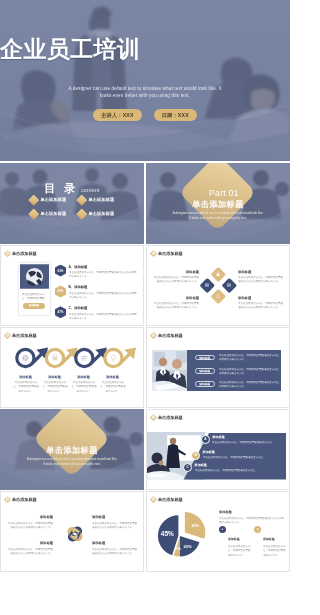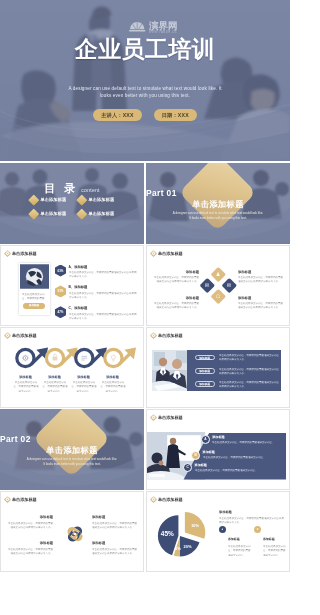--- a/index.html
+++ b/index.html
@@ -9,21 +9,21 @@
   .slide{position:absolute;overflow:hidden;background:#fff;}
   .hero{left:0;top:0;width:290px;height:161px;background:#767f9b;}
   .grid{position:absolute;left:0;top:163px;width:290px;height:452px;}
   .cell{position:absolute;width:144px;height:81px;overflow:hidden;background:#fff;}
   svg{display:block;}
 
   
   .hero .bg{position:absolute;inset:0;}
   .hero .tint{position:absolute;inset:0;background:rgba(112,124,156,0.70);}
   .wm{position:absolute;left:128px;top:18px;width:52px;height:16px;}
-  .cov-title{position:absolute;left:0;right:0;top:38px;text-align:center;color:#ffffff;
+  .cov-title{position:absolute;left:0;right:0;top:38px;text-align:left;color:#ffffff;
     font-size:23px;font-weight:bold;line-height:23px;letter-spacing:0.4px;
     text-shadow:0 1px 1px rgba(40,50,80,.35);}
   .cov-sub{position:absolute;left:0;right:0;top:64px;text-align:center;color:#ffffff;
     font-size:10.5px;font-weight:bold;line-height:12px;letter-spacing:0.2px;}
   .cov-desc{position:absolute;left:62px;width:166px;top:85px;text-align:center;color:#e6e9f2;
     font-size:4.6px;line-height:7.2px;letter-spacing:0.15px;}
   .cov-badges{position:absolute;left:0;right:0;top:109px;display:flex;justify-content:center;gap:12px;}
   .cov-badge{height:12px;line-height:12px;padding:0 8px;border-radius:6px;background:#d9b878;
     color:#4c4127;font-size:5.2px;font-weight:bold;letter-spacing:.2px;}
 
@@ -53,22 +53,22 @@
     transform:rotate(45deg);border-radius:1px;}
   .s2t{color:#fff;font-size:4.2px;font-weight:bold;letter-spacing:.1px;white-space:nowrap;}
 
   
   .s3{background:#838ca8;}
   .s3bg{position:absolute;inset:0;}
   .s3tint{position:absolute;inset:0;background:rgba(116,127,158,0.62);}
   .s3dia{position:absolute;left:43.5px;top:1.5px;width:55px;height:55px;
     background:linear-gradient(150deg,#e9d5a6 0%,#ddc28c 45%,#c2a67c 100%);
     transform:rotate(45deg);border-radius:9px;}
-  .s3part{position:absolute;left:0;right:0;top:26px;text-align:left;color:#fff;
-    font-size:8.4px;font-weight:bold;letter-spacing:.4px;line-height:9px;}
+  .s3part{position:absolute;left:12px;right:0;top:26px;text-align:center;color:#fff;
+    font-size:8.4px;font-weight:normal;letter-spacing:.4px;line-height:9px;}
   .s3h{position:absolute;left:0;right:0;top:36.5px;text-align:center;color:#fff;
     font-size:8.2px;font-weight:bold;letter-spacing:.4px;line-height:9px;}
   .s3d{position:absolute;left:26px;width:92px;top:48px;text-align:center;color:#efeadb;
     font-size:3px;line-height:5px;}
 
   
   .s4card{position:absolute;left:17.5px;top:17px;width:31px;height:51.5px;background:#fff;
     box-shadow:0 0 1.8px rgba(60,60,70,.30);}
   .s4img{position:absolute;left:1px;top:1px;width:29px;height:25px;overflow:hidden;}
   .s4cap{position:absolute;left:3.5px;width:24px;top:28.5px;height:9px;overflow:hidden;}
@@ -221,35 +221,20 @@
 
         <g fill="none" stroke="#ffffff" stroke-opacity="0.17">
           <path d="M-10 106 q90 50 310 -4" stroke-width="1.1"></path>
           <path d="M-10 118 q100 54 310 -10" stroke-width="0.9"></path>
         </g>
         <path d="M-10 112 q100 56 310 -8 l0 60 h-310 z" fill="#6f7a9c" opacity=".40"></path>
         <path d="M-10 132 q110 44 310 -2 l0 40 h-310 z" fill="#65708f" opacity=".45"></path>
       </svg>
     </div>
     <div class="tint"></div>
-    <div class="wm">
-      <svg width="52" height="16" viewBox="0 0 52 16">
-        <g fill="#ffffff" fill-opacity="0.55">
-          <path d="M2 11.2 a7.2 7.2 0 0 1 14.4 0 z"></path>
-        </g>
-        <g stroke="#6f7a9c" stroke-width="0.7" stroke-opacity="0.8">
-          <path d="M9.2 4.2 v7"></path>
-            <path d="M4.6 6 l3.2 5.2"></path>
-            <path d="M13.8 6 l-3.2 5.2"></path>
-        </g>
-        <rect x="1" y="12" width="16.4" height="1.5" rx="0.7" fill="#ffffff" fill-opacity="0.55"></rect>
-        <text x="21" y="11.4" font-family="sans-serif" font-size="9.5" font-weight="bold" fill="#ffffff" fill-opacity="0.6">演界网</text>
-        <text x="21" y="15.2" font-family="sans-serif" font-size="2.6" letter-spacing="0.5" fill="#ffffff" fill-opacity="0.45">WWW.YANJIE.CN</text>
-      </svg>
-    </div>
     <div class="cov-title">企业员工培训</div>
     <div class="cov-desc">A designer can use default text to simulate what text would look like. It looks even better with you using this text.</div>
     <div class="cov-badges">
       <div class="cov-badge">主讲人：XXX</div>
       <div class="cov-badge">日期：XXX</div>
     </div>
   </div>
   <div class="grid">
 
     <div class="cell c1 r1 s2">
@@ -570,21 +555,20 @@
             <circle cx="112" cy="16" r="8.5" fill="#2a2f42"></circle>
               <path d="M96 32 q16 -11 33 0 l6 28 h-45 z" fill="#343a52"></path>
             <circle cx="136" cy="30" r="7" fill="#3a4158"></circle>
           </g>
           <path d="M-6 48 q76 40 156 -6 l0 46 h-156 z" fill="#737e9f" opacity=".5"></path>
           <path d="M-6 60 q76 36 156 -4 l0 36 h-156 z" fill="#6b769a" opacity=".5"></path>
         </svg>
       </div>
       <div class="s3tint"></div>
       <div class="s3dia"></div>
-      <div class="s3part">Part 02</div>
       <div class="s3h">单击添加标题</div>
       <div class="s3d">A designer can use default text to simulate what text would look like. It looks even better with you using this text.</div>
     </div>
 
     <div class="cell c2 r4 wb">
       <div class="sh">
         <span class="dia in"></span>
         <span class="txt">单击添加标题</span>
       </div>
       <div class="s9ph">

